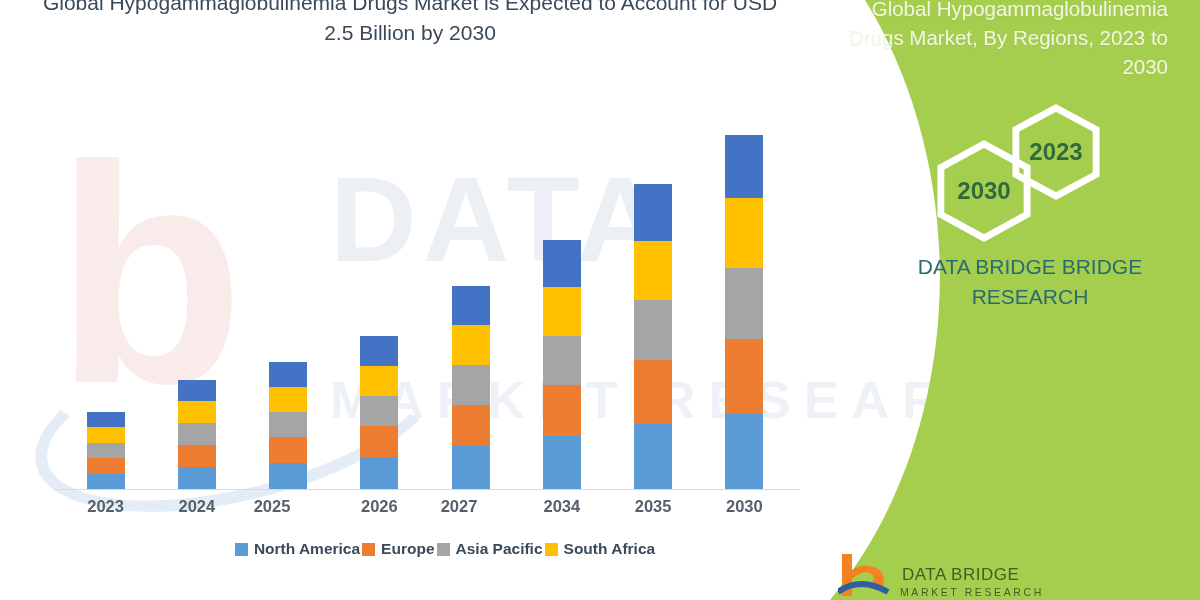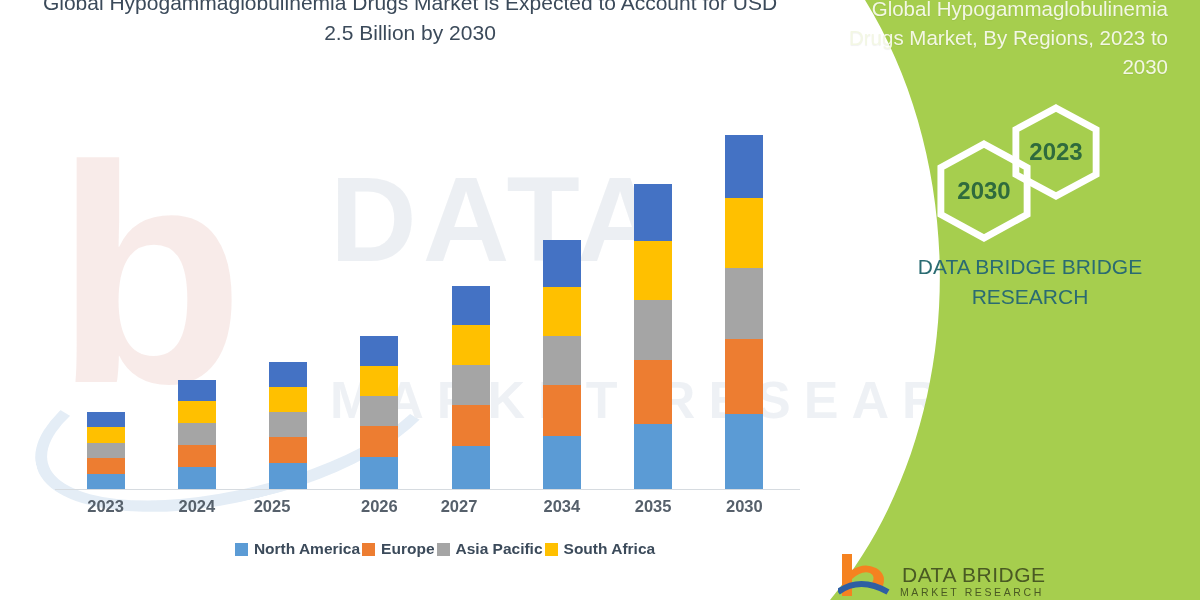--- a/index.html
+++ b/index.html
@@ -63,21 +63,21 @@
     text-align:center; color:#2a6b72; font-size:21px; line-height:1.45;
     font-weight:500; z-index:3;
   }
 
   
   #logo{
     position:absolute; left:838px; top:552px; z-index:4;
     display:flex; align-items:center; gap:10px;
   }
   #logo-mark{ position:relative; width:54px; height:46px; }
-  #logo-text{ color:#4a5a23; font-size:21px; letter-spacing:.5px; font-weight:400; }
+  #logo-text{ color:#4a5a23; font-size:17px; letter-spacing:.5px; font-weight:400; }
   #logo-sub{
     position:absolute; left:900px; top:586px; z-index:4;
     color:#4a5a23; font-size:10.5px; letter-spacing:2.6px;
   }
 
   
   #chart-title{
     position:absolute; left:40px; top:-12px; width:740px;
     text-align:center; color:#3b4a5a; font-size:21px; line-height:1.45;
     z-index:3;

